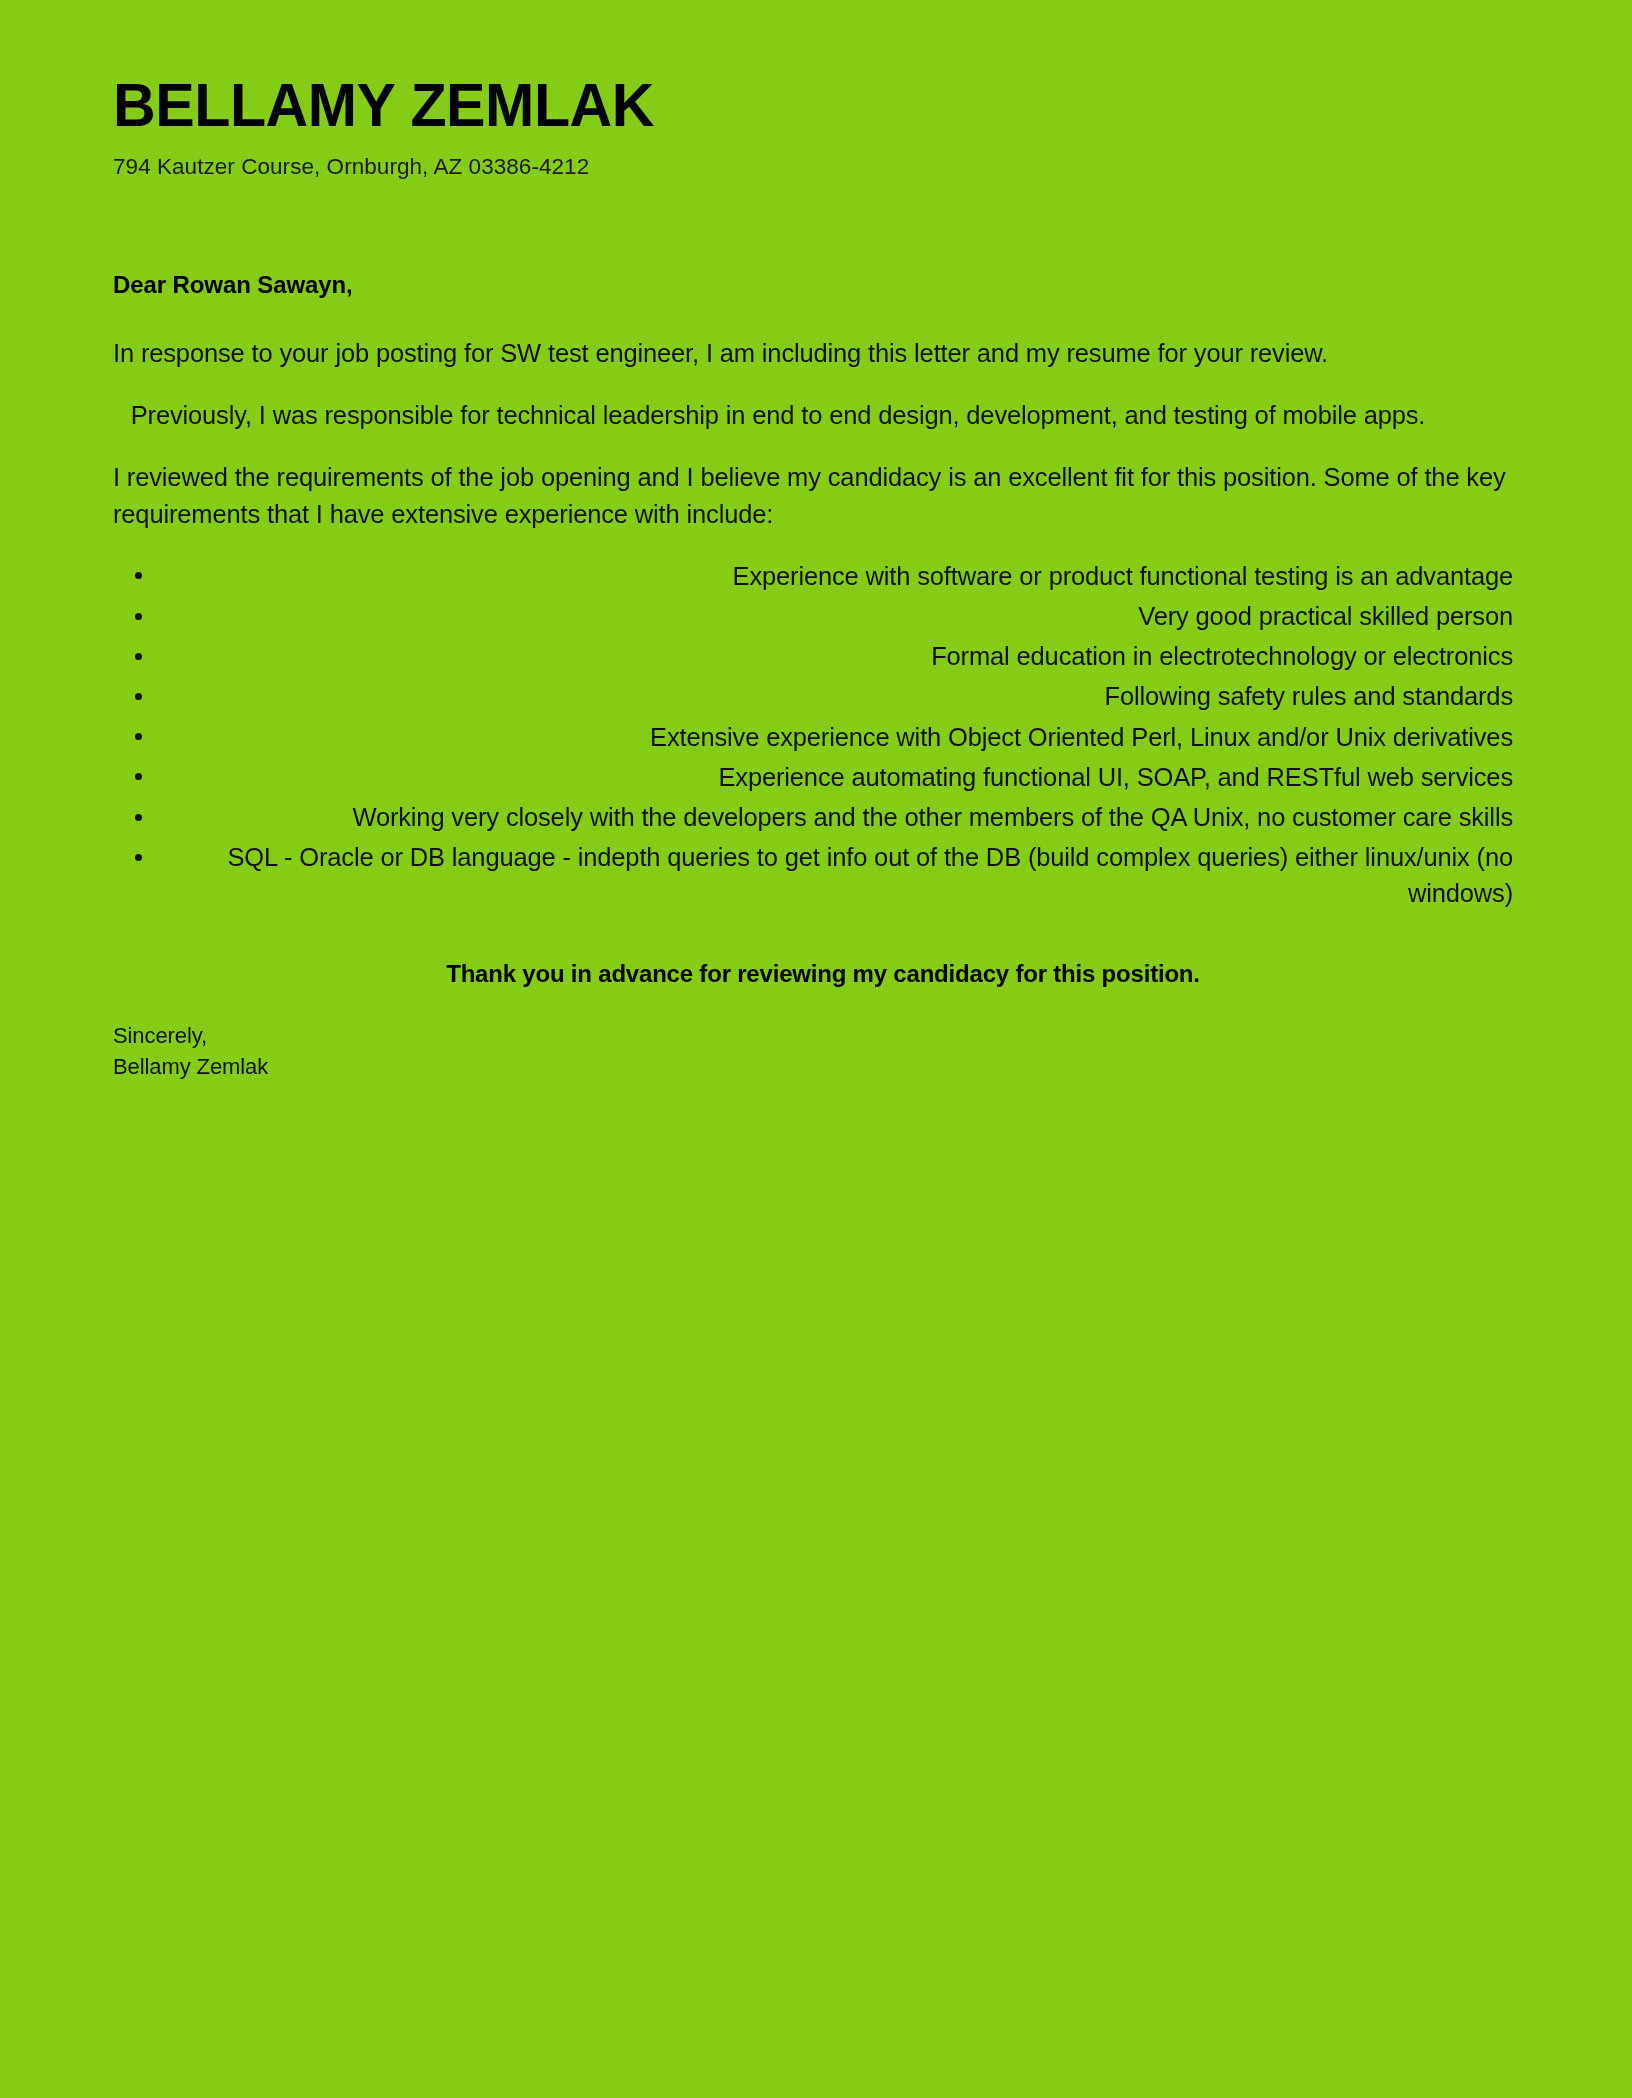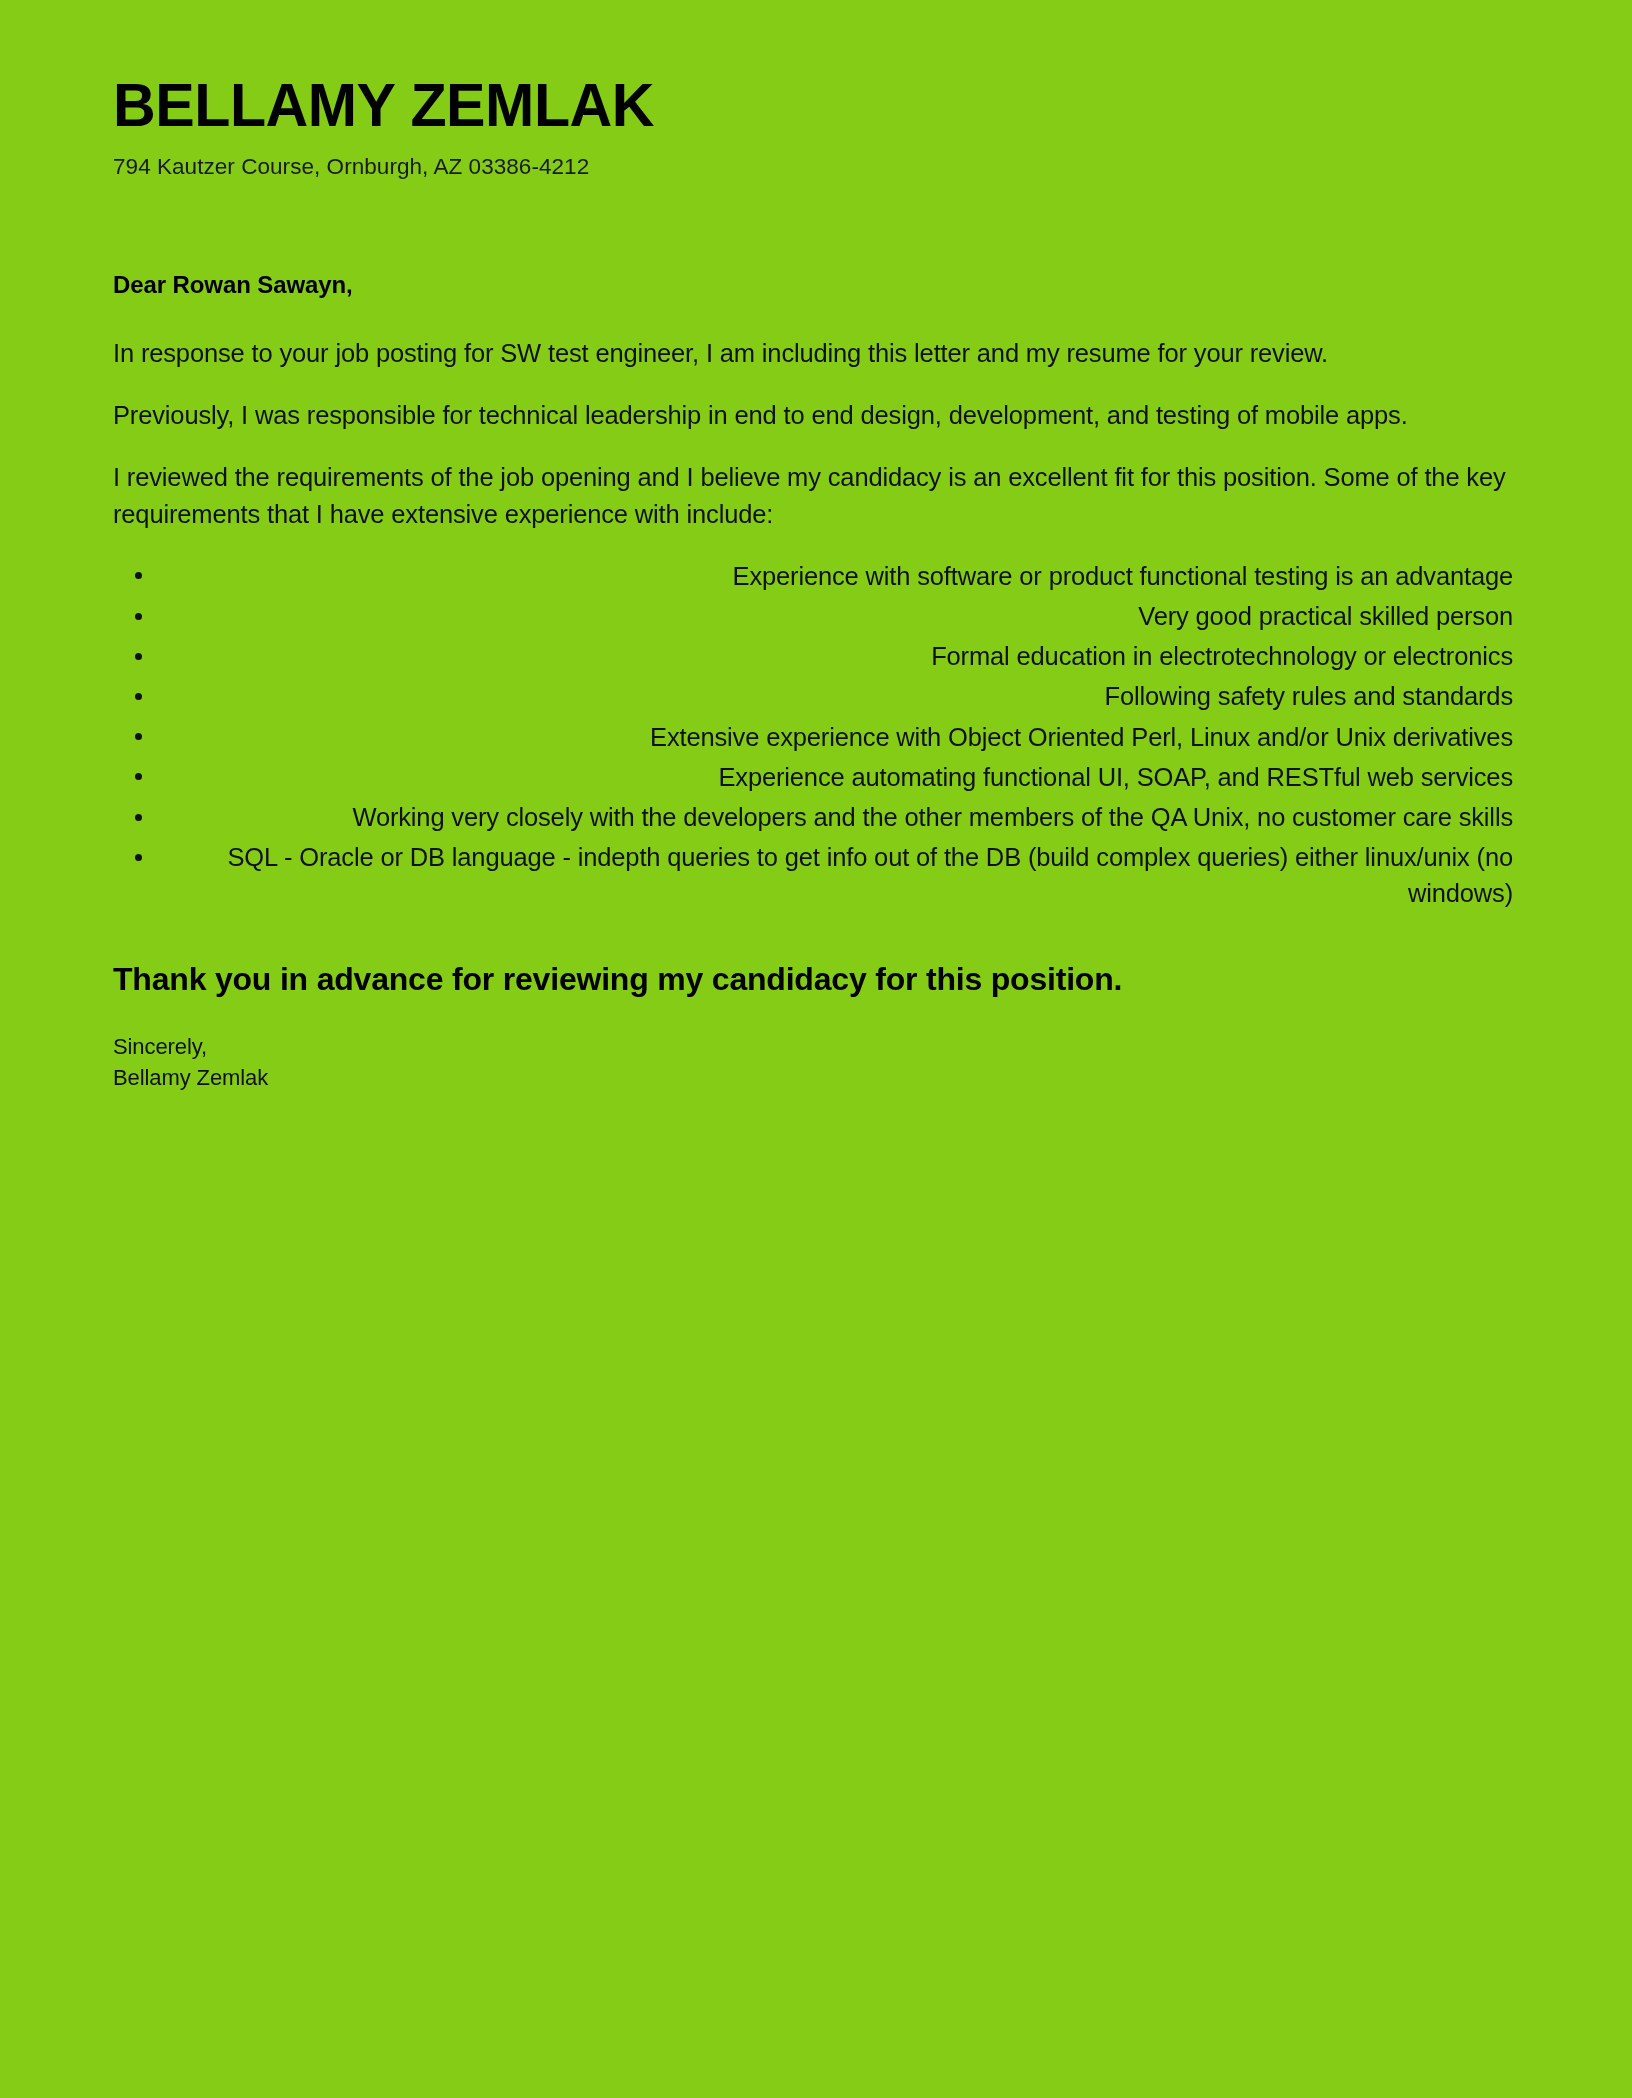--- a/index.html
+++ b/index.html
@@ -74,21 +74,21 @@
     font-family: "Liberation Sans", sans-serif;
     font-weight: 400;
     font-size: 25.5px;
     line-height: 1.42;
     color: #111111;
     margin: 0 0 26px 0;
     letter-spacing: -0.15px;
     max-width: 1390px;
   }
   .para-intro { max-width: 1370px; }
-  .para-previous { max-width: 1330px; }
+  .para-previous { max-width: 1330px; text-align: center; }
   .para-reviewed { max-width: 1400px; }
 
   
   .requirements-list {
     list-style: none;
     margin: 8px 0 0 0;
     padding: 0;
     max-width: 1400px;
     text-align: right;
   }
@@ -111,25 +111,26 @@
     height: 7px;
     border-radius: 50%;
     background: #111111;
     display: block;
   }
 
   
   .closing-thanks {
     font-family: "Liberation Sans", sans-serif;
     font-weight: 700;
-    font-size: 32px;
+    font-size: 24px;
     line-height: 1.35;
     color: #000000;
     margin: 46px 0 30px 0;
     letter-spacing: -0.2px;
+    text-align: center;
   }
   .signoff {
     font-family: "Liberation Sans", sans-serif;
     font-weight: 400;
     font-size: 22px;
     line-height: 1.42;
     color: #111111;
     letter-spacing: -0.1px;
     margin: 0;
   }

